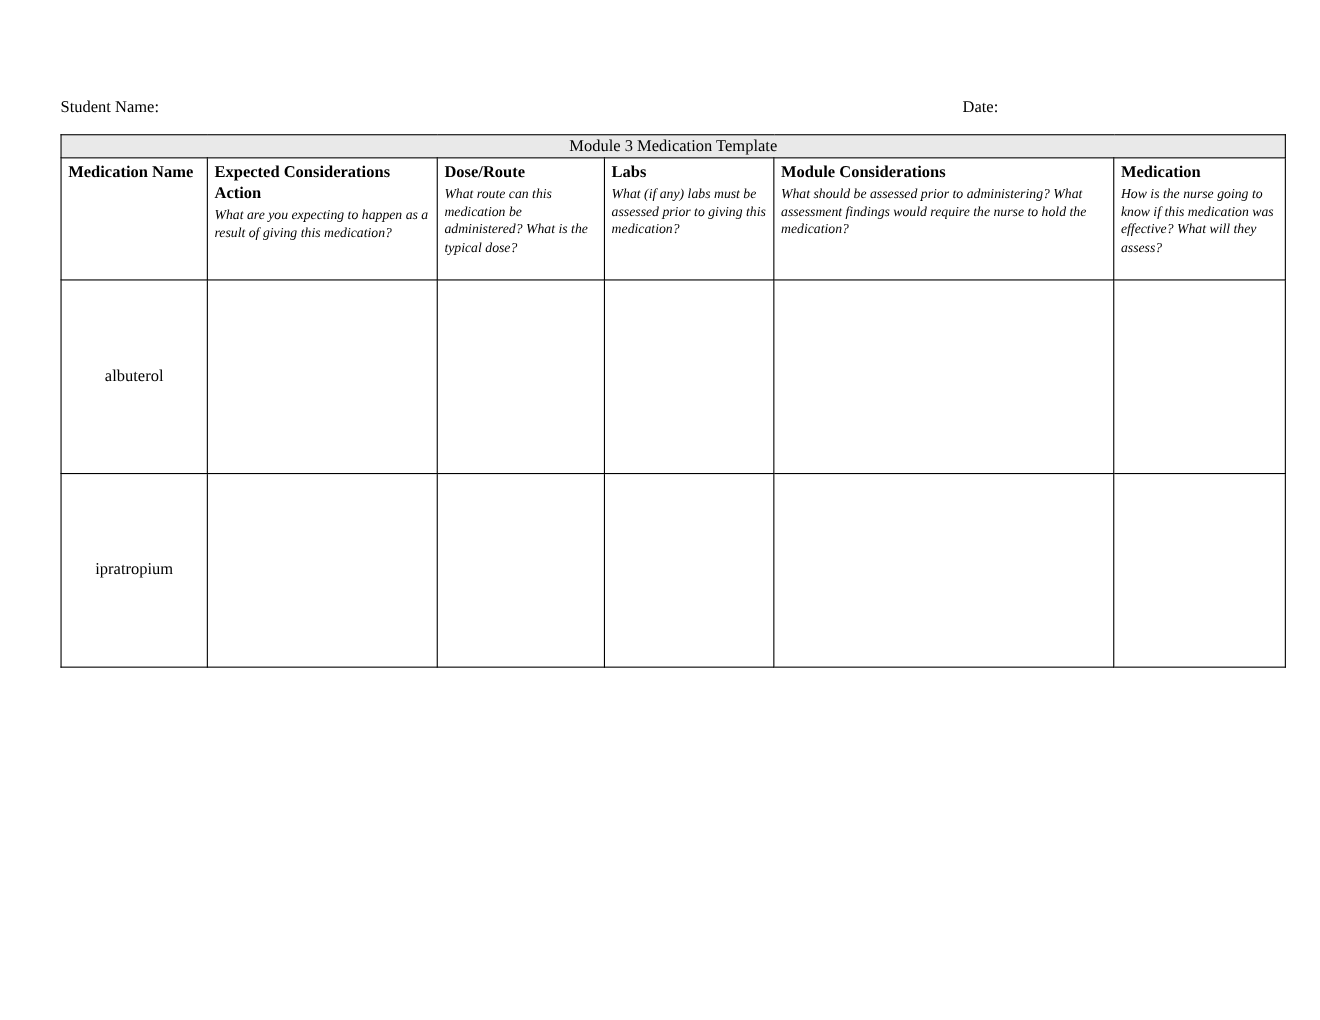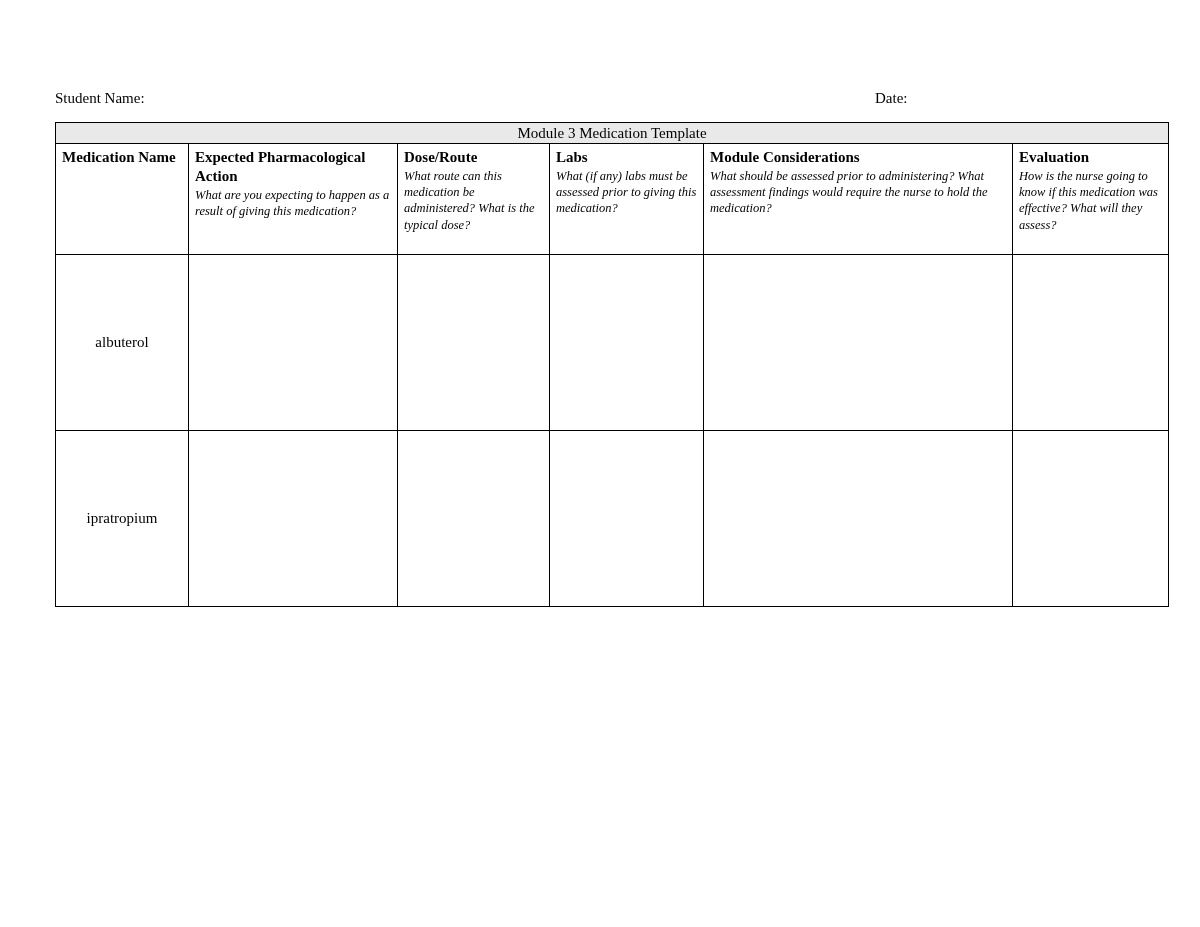--- a/index.html
+++ b/index.html
@@ -113,37 +113,37 @@
     </colgroup>
     <thead>
       <tr>
         <th colspan="6" class="title-cell">Module 3 Medication Template</th>
       </tr>
       <tr class="col-headers">
         <th>
           <div class="hdr">Medication Name</div>
         </th>
         <th>
-          <div class="hdr">Expected Pharmacological Action</div>
+          <div class="hdr">Expected Considerations Action</div>
           <div class="sub">What are you expecting to happen as a result of giving this medication?</div>
         </th>
         <th>
           <div class="hdr">Dose/Route</div>
           <div class="sub">What route can this medication be administered? What is the typical dose?</div>
         </th>
         <th>
           <div class="hdr">Labs</div>
           <div class="sub">What (if any) labs must be assessed prior to giving this medication?</div>
         </th>
         <th>
           <div class="hdr">Module Considerations</div>
           <div class="sub">What should be assessed prior to administering? What assessment findings would require the nurse to hold the medication?</div>
         </th>
         <th>
-          <div class="hdr">Evaluation</div>
+          <div class="hdr">Medication</div>
           <div class="sub">How is the nurse going to know if this medication was effective? What will they assess?</div>
         </th>
       </tr>
     </thead>
     <tbody>
       <tr class="data-row">
         <td class="med-cell">albuterol</td>
         <td class="entry-cell"></td>
         <td class="entry-cell"></td>
         <td class="entry-cell"></td>

